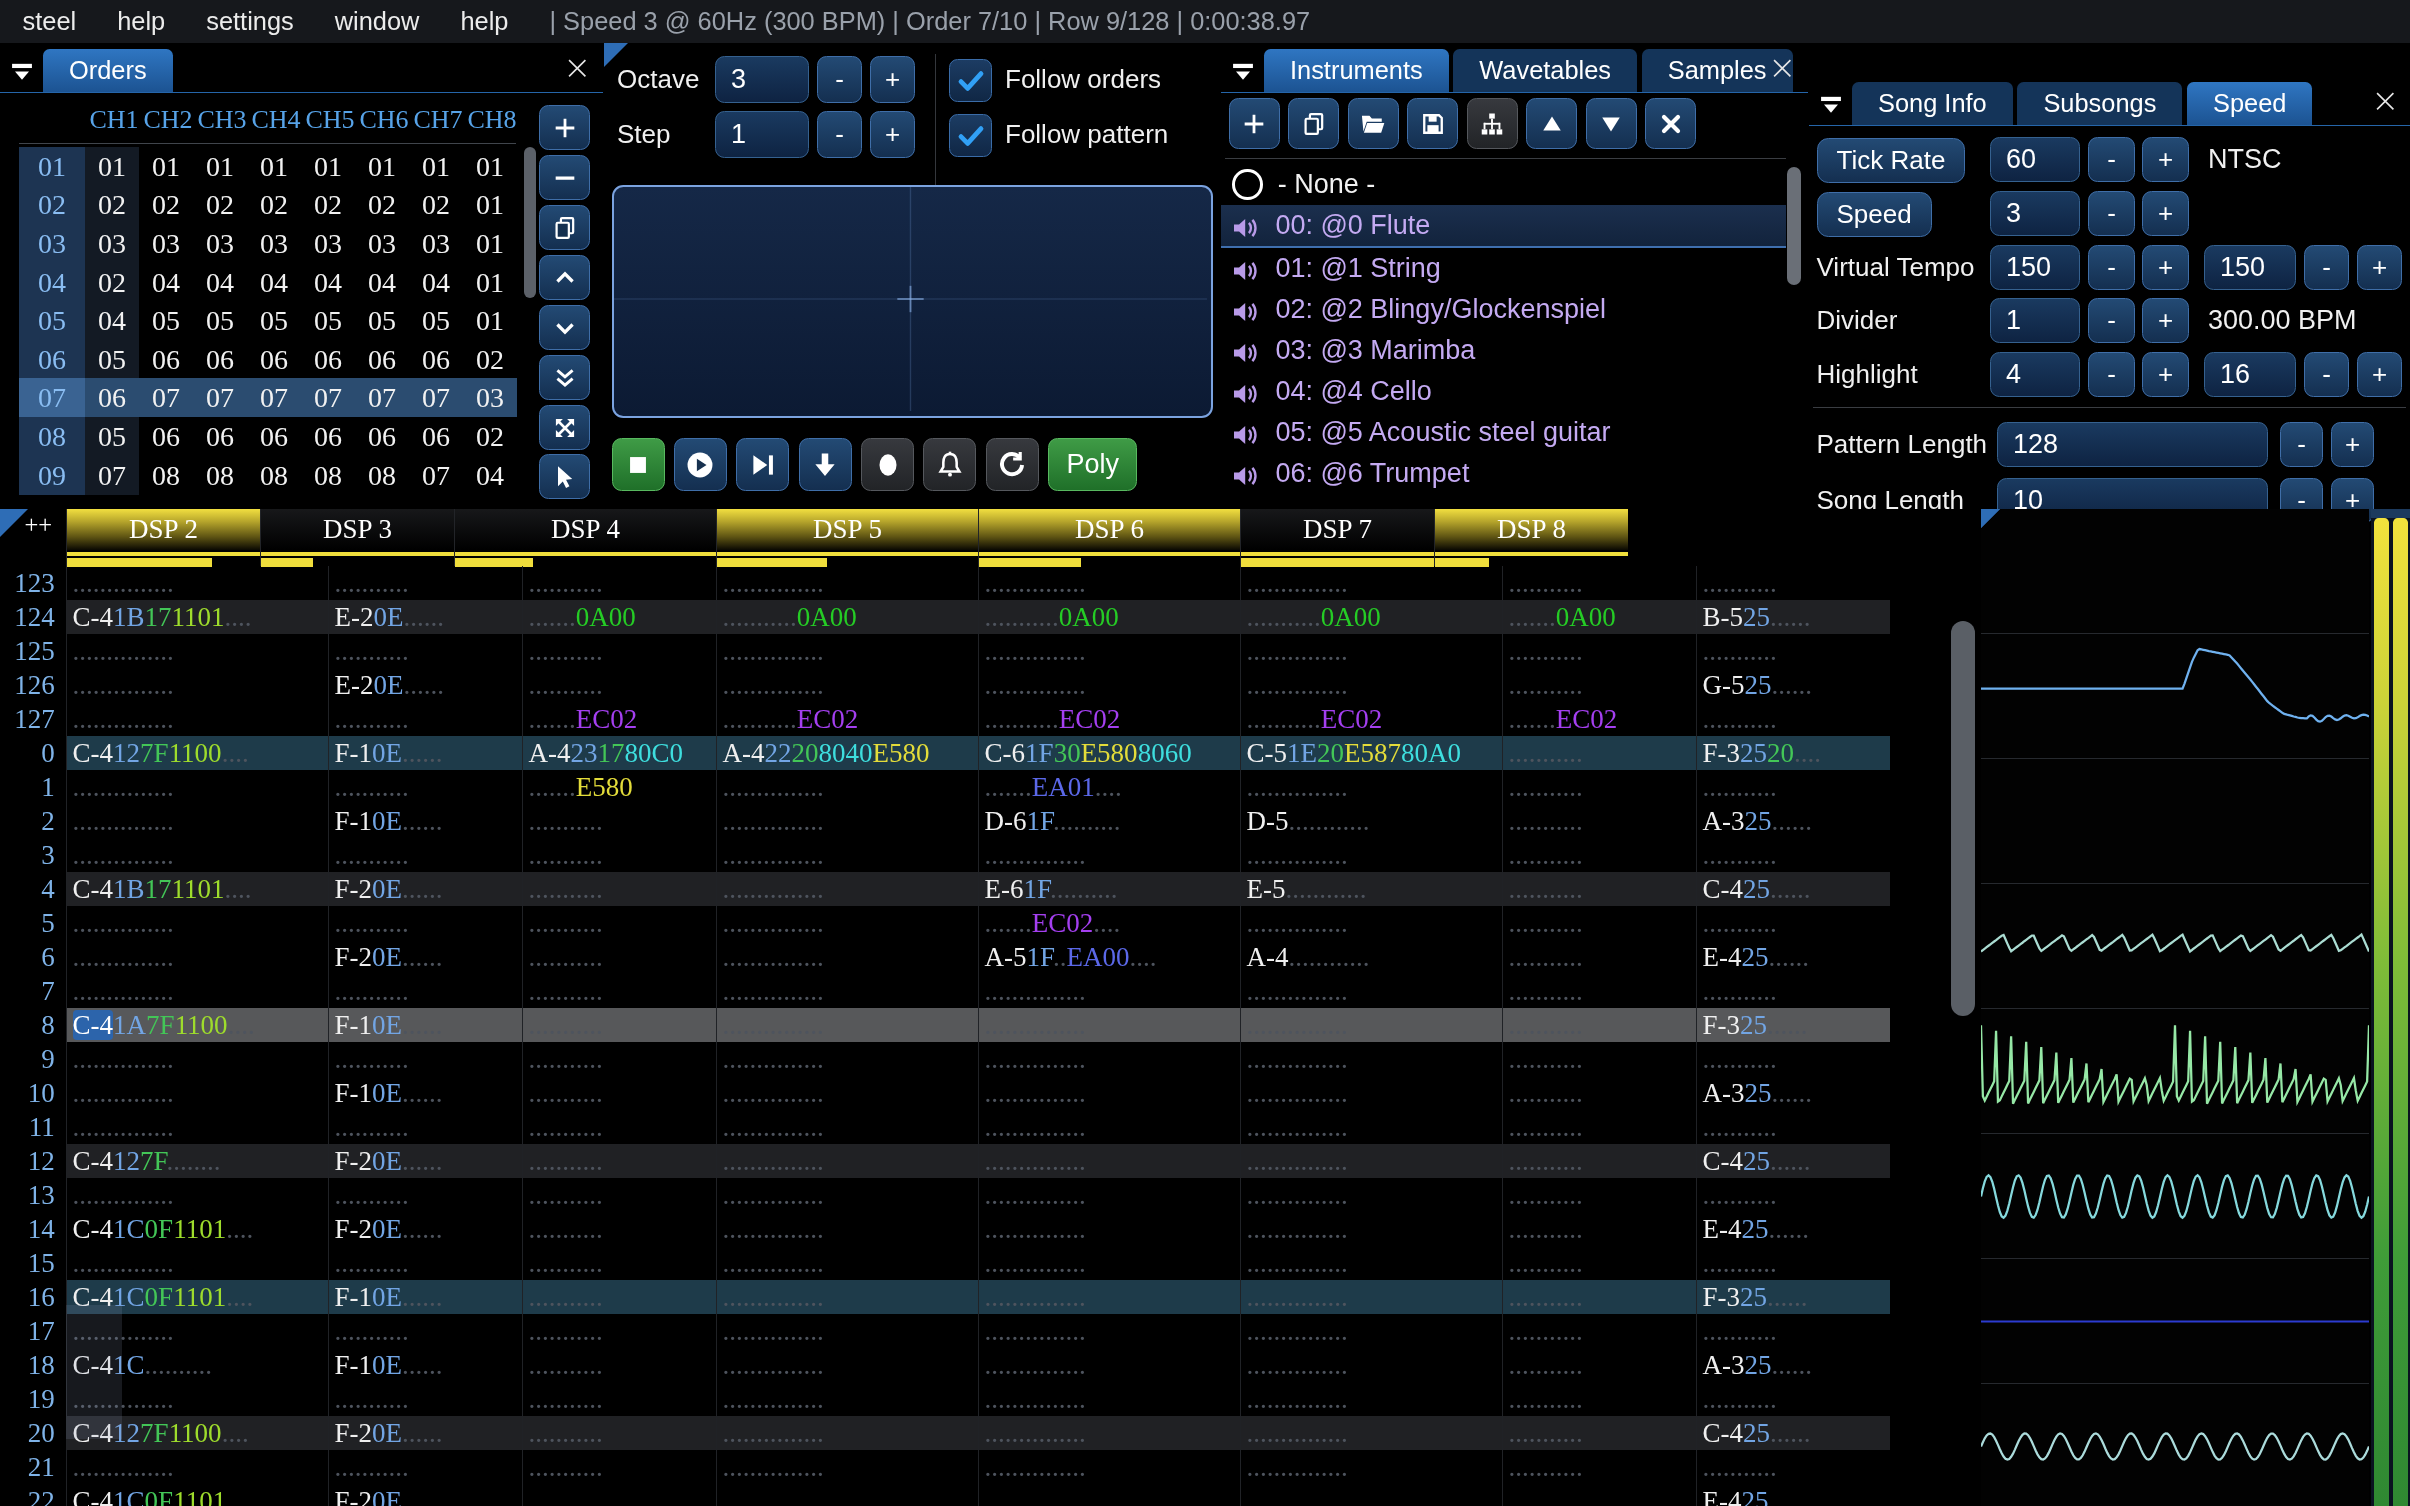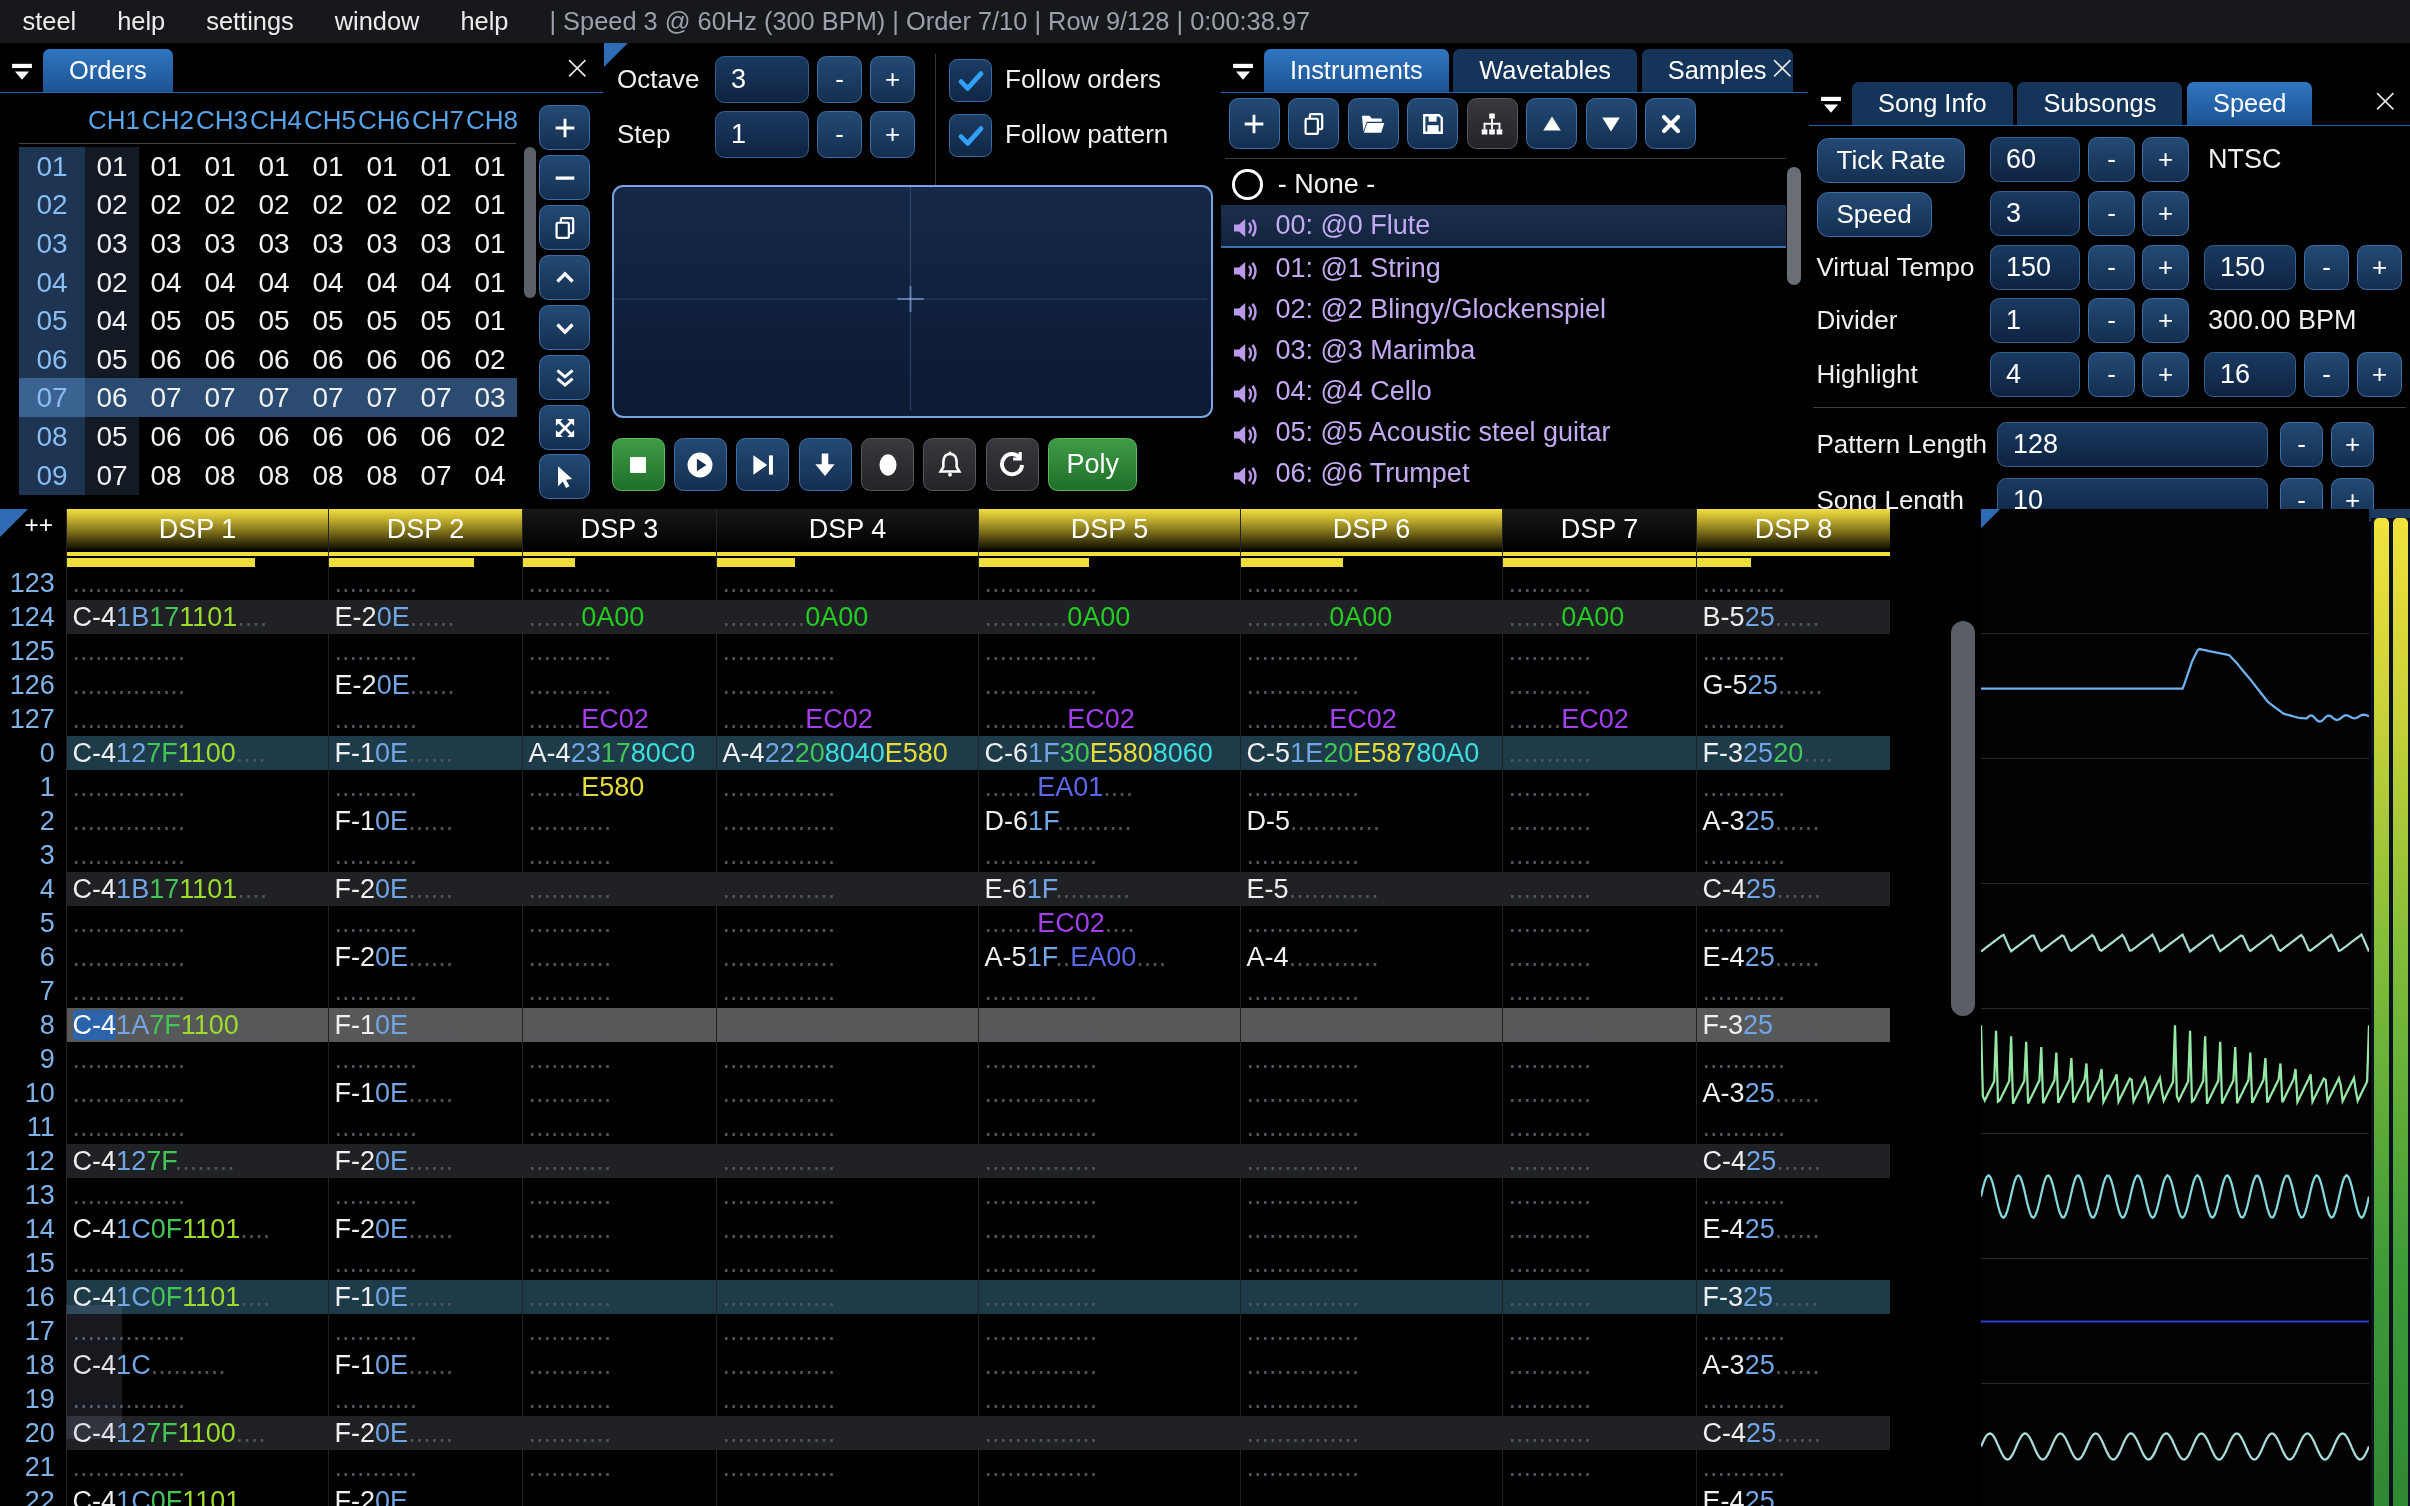--- a/index.html
+++ b/index.html
@@ -1,18 +1,18 @@
 <!DOCTYPE html>
 <html style="font-size:15px"><head>
 <meta charset="utf-8">
 <style>
   html,body{margin:0;padding:0;background:#000;}
   #app{position:relative;width:2411px;height:1507px;background:#000;overflow:hidden;
        font-family:"Liberation Sans",sans-serif;color:#fff;}
-  .mono{font-family:Liberation Sans, sans-serif;}
+  .mono{font-family:Liberation Serif, serif;}
   
   #menubar{position:absolute;left:0;top:0;width:2411px;height:43px;background:#16181c;
            display:flex;align-items:center;gap:41px;padding-left:22.6px;box-sizing:border-box;font-size:25.4px;}
   .menu-item{color:#ececec;cursor:default;}
   #menu-status{color:#9aa1ab;}
   
   .panel{position:absolute;background:#000;}
   .titlebar{position:absolute;left:0;top:0;right:0;height:49px;border-bottom:1.9px solid #2565a9;display:flex;align-items:flex-end;}
   .winmenu{width:43px;height:41px;display:flex;align-items:center;justify-content:center;flex:none;}
   .winmenu svg{width:28px;height:28px;}
@@ -607,25 +607,20 @@
         </div>
       </div>
   </section>
 
   <section class="panel" id="patternwrap">
     <div id="pat-corner">
       <div class="tri"></div>
       <div class="pp mono">++</div>
     </div>
     <div id="pat-headers">
-        <div class="phead yellow" style="width: 262px;">
-          <div class="pname mono">DSP 1</div>
-          <div class="hline"></div>
-          <div class="vu" style="width: 72%;"></div>
-        </div>
         <div class="phead yellow" style="width: 194px;">
           <div class="pname mono">DSP 2</div>
           <div class="hline"></div>
           <div class="vu" style="width: 75%;"></div>
         </div>
         <div class="phead dark" style="width: 194px;">
           <div class="pname mono">DSP 3</div>
           <div class="hline"></div>
           <div class="vu" style="width: 27%;"></div>
         </div>

